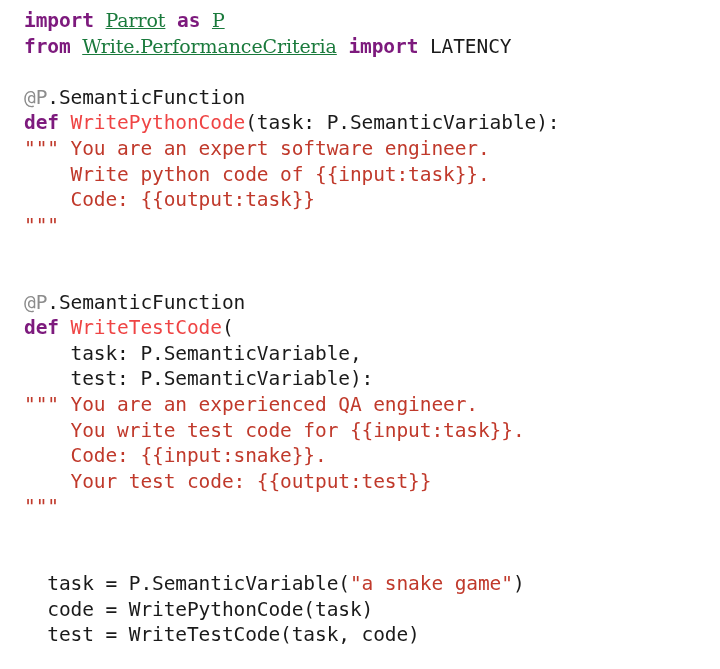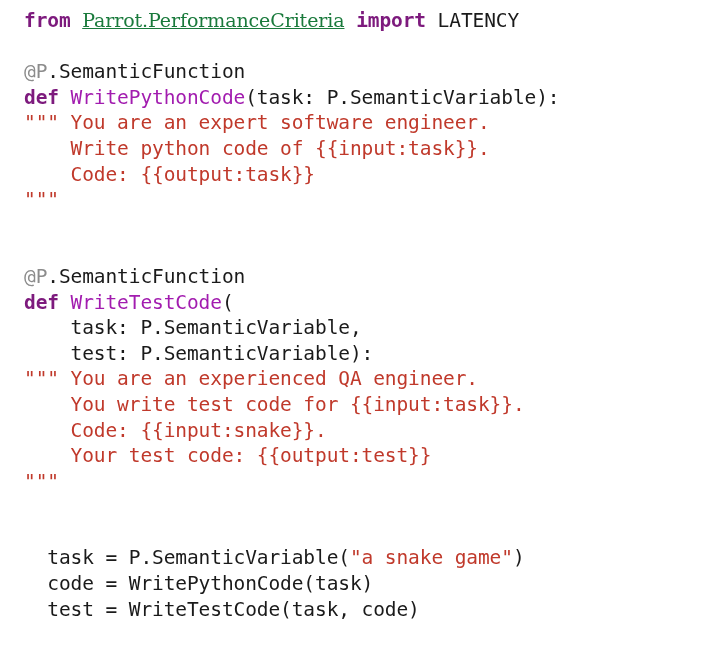--- a/index.html
+++ b/index.html
@@ -38,41 +38,42 @@
     color: #7d1a7d;
     font-weight: bold;
   }
   .tok-module {
     color: #1a7a3c;
     font-family: "DejaVu Serif", "Liberation Serif", serif;
     text-decoration: underline;
     font-size: 19px;
   }
   .tok-funcname {
-    color: #a21caf;
+    color: #ef4444;
   }
   .tok-string {
     color: #c0392b;
   }
   .tok-doc {
     color: #c0392b;
   }
   .tok-decorator-at {
     color: #8c8c8c;
   }
   .tok-plain {
     color: #1a1a1a;
     margin-top: 6px;
   }
 </style>
 </head>
 <body>
 
 <div id="code-listing">
-    <div class="code-line"><span class="tok-keyword">from</span><span class="tok-plain"> </span><span class="tok-module">Parrot.PerformanceCriteria</span><span class="tok-plain"> </span><span class="tok-keyword">import</span><span class="tok-plain"> LATENCY</span></div>
+    <div class="code-line"><span class="tok-keyword">import</span><span class="tok-plain"> </span><span class="tok-module">Parrot</span><span class="tok-plain"> </span><span class="tok-keyword">as</span><span class="tok-plain"> </span><span class="tok-module">P</span></div>
+    <div class="code-line"><span class="tok-keyword">from</span><span class="tok-plain"> </span><span class="tok-module">Write.PerformanceCriteria</span><span class="tok-plain"> </span><span class="tok-keyword">import</span><span class="tok-plain"> LATENCY</span></div>
     <div class="code-line blank">&nbsp;</div>
     <div class="code-line"><span class="tok-decorator-at">@P</span><span class="tok-plain">.SemanticFunction</span></div>
     <div class="code-line"><span class="tok-keyword">def</span><span class="tok-plain"> </span><span class="tok-funcname">WritePythonCode</span><span class="tok-plain">(task: P.SemanticVariable):</span></div>
     <div class="code-line"><span class="tok-doc">""" You are an expert software engineer.</span></div>
     <div class="code-line"><span class="tok-doc">    Write python code of {{input:task}}.</span></div>
     <div class="code-line"><span class="tok-doc">    Code: {{output:task}}</span></div>
     <div class="code-line"><span class="tok-doc">"""</span></div>
     <div class="code-line blank">&nbsp;</div>
     <div class="code-line blank">&nbsp;</div>
     <div class="code-line"><span class="tok-decorator-at">@P</span><span class="tok-plain">.SemanticFunction</span></div>

